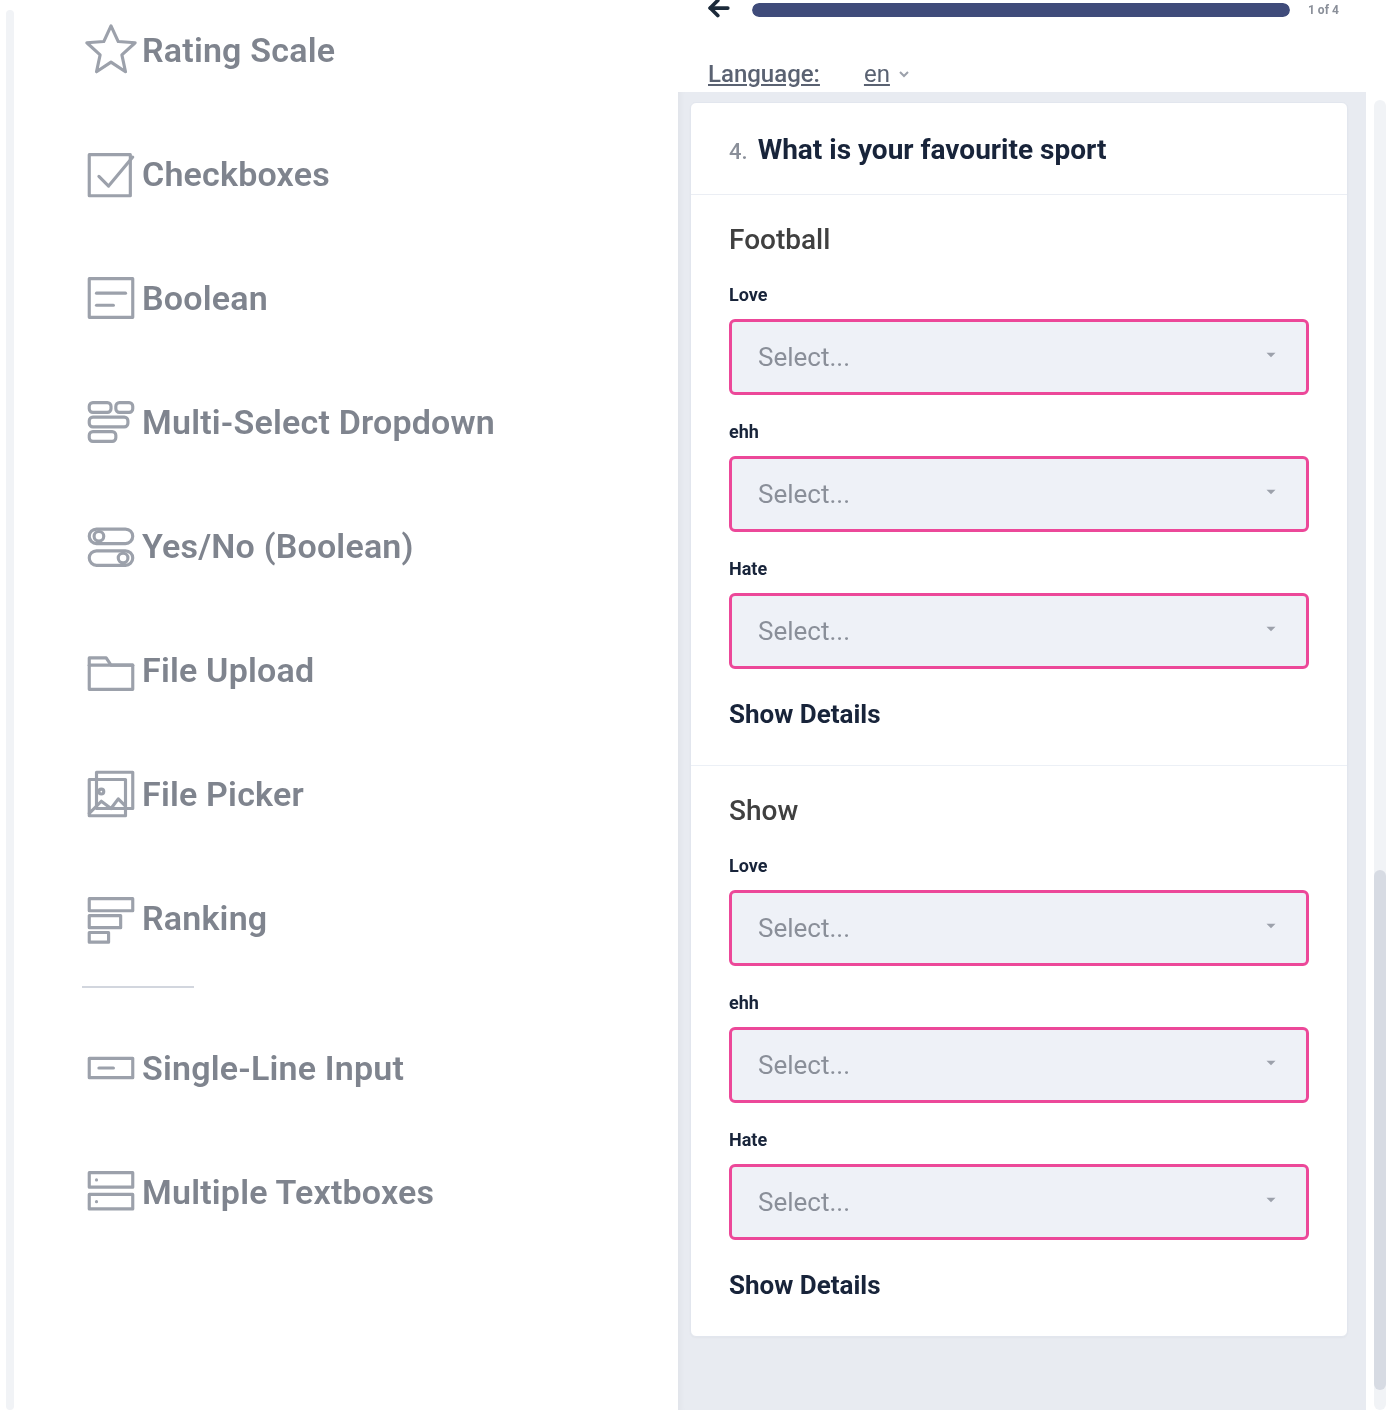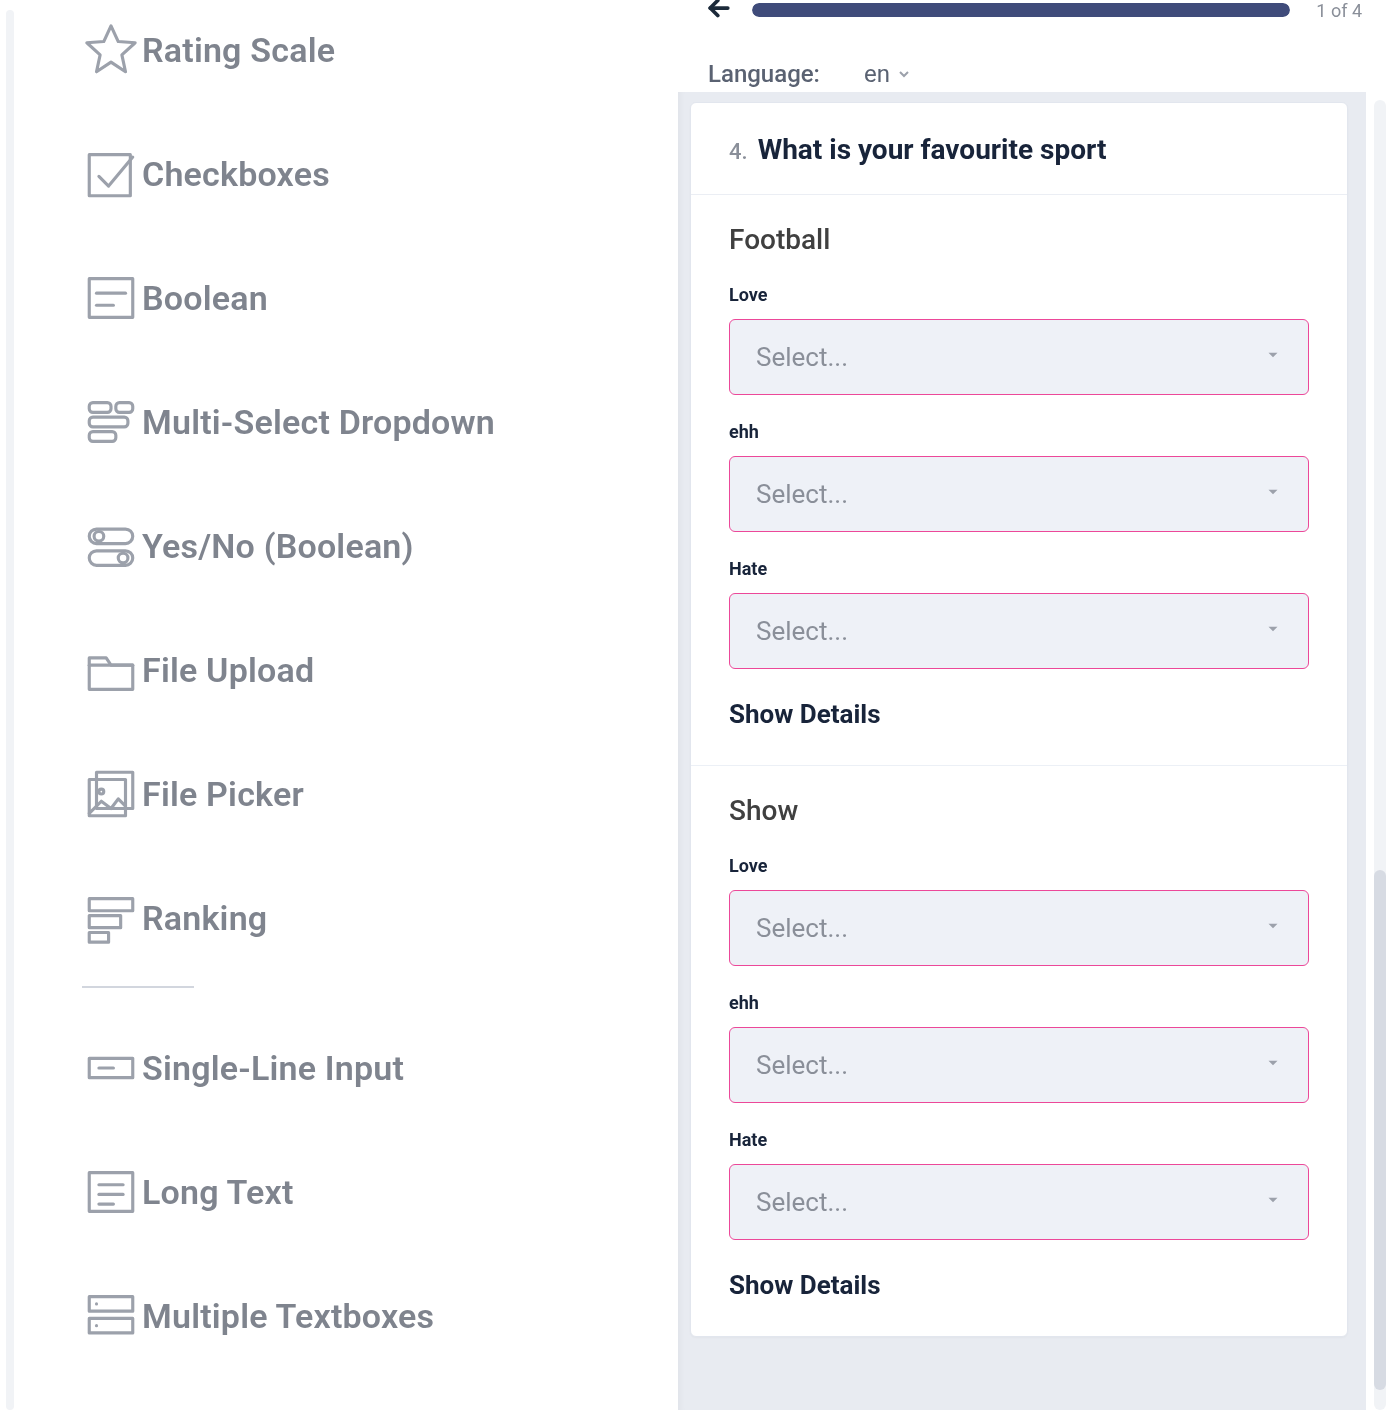--- a/index.html
+++ b/index.html
@@ -41,23 +41,23 @@
       position: relative;
       overflow: hidden;
     }
     .right-top {
       padding: 0 26px 0 26px;
     }
     .topbar { display: flex; align-items: center; height: 24px; margin-top: -2px; }
     .topbar .back svg { width: 30px; height: 30px; stroke: #1c2a3a; }
     .topbar .progress { flex: 1; height: 14px; background: #e6e9ef; border-radius: 7px; margin: 0 18px; overflow: hidden; }
     .topbar .progress .fill { height: 100%; width: 100%; background: #3f4b7a; border-radius: 7px; }
-    .topbar .page { font-size: 18px; color: #8a8f99; white-space: nowrap; min-width: 54px; text-align: right; }
-
-    .lang-row { display: flex; align-items: flex-end; font-size: 24px; color: #5a6272; margin: 38px 0 30px 4px; }
+    .topbar .page { font-size: 12px; color: #8a8f99; white-space: nowrap; min-width: 54px; text-align: left; font-weight: bold; }
+
+    .lang-row { display: flex; align-items: flex-end; font-size: 24px; color: #5a6272; margin: 38px 0 30px 4px; text-decoration: underline; }
     .lang-row .label { font-weight: 500; color: #5a6272; }
     .lang-row .value { margin-left: 44px; color: #5a6272; display: inline-flex; align-items: center; cursor: pointer; }
     .lang-row .value svg { width: 16px; height: 16px; margin-left: 6px; stroke: #9ca1ab; }
 
     .scroll-track { position: absolute; right: 2px; top: 100px; bottom: 0; width: 12px; background: #f1f3f6; border-radius: 6px; }
     .scroll-thumb { position: absolute; left: 0; right: 0; top: 770px; height: 520px; background: #d7dbe3; border-radius: 6px; }
 
     .preview-area {
       background: #e8ebf1;
       padding: 0 18px 0 12px;
@@ -91,21 +91,21 @@
     .group:last-child { border-bottom: none; }
     .group .group-name { color: #404040; font-size: 28px; font-weight: 500; margin-bottom: 28px; }
 
     .field { margin-bottom: 26px; }
     .field-label { font-size: 18px; font-weight: 700; color: #18243a; margin-bottom: 14px; }
 
     .select {
       width: 100%;
       height: 76px;
       background: #eef1f7;
-      border: 1px solid #ec4899;
+      border: 3px solid #ec4899;
       border-radius: 6px;
       display: flex; align-items: center; justify-content: space-between;
       padding: 0 26px;
       cursor: pointer;
     }
     .select .ph { color: #8a8f99; font-size: 26px; }
     .select .chev svg{ width: 18px; height: 18px; fill: #9ca1ab; }
 
     .show-details { font-size: 26px; font-weight: 700; color: #18243a; margin: 30px 0 36px 0; cursor: pointer; }
   </style>
@@ -199,31 +199,20 @@
           </div>
           <div class="tool-sep"></div>
           <div class="tool-item">
             <span class="ico">
               <svg viewBox="0 0 48 48" stroke="#9ca1ab" stroke-width="2.6" fill="none" stroke-linecap="round" stroke-linejoin="round">
                 <rect x="6" y="16" width="36" height="16"></rect>
                 <line x1="14" y1="24" x2="26" y2="24"></line>
               </svg>
             </span>
             <span class="lbl">Single-Line Input</span>
-          </div>
-          <div class="tool-item">
-            <span class="ico">
-              <svg viewBox="0 0 48 48" stroke="#9ca1ab" stroke-width="2.6" fill="none" stroke-linecap="round" stroke-linejoin="round">
-                <rect x="6" y="8" width="36" height="32"></rect>
-                <line x1="14" y1="18" x2="34" y2="18"></line>
-                <line x1="14" y1="26" x2="34" y2="26"></line>
-                <line x1="14" y1="34" x2="26" y2="34"></line>
-              </svg>
-            </span>
-            <span class="lbl">Long Text</span>
           </div>
           <div class="tool-item">
             <span class="ico">
               <svg viewBox="0 0 48 48" stroke="#9ca1ab" stroke-width="2.6" fill="none" stroke-linecap="round" stroke-linejoin="round">
                 <rect x="6" y="8" width="36" height="12"></rect>
                 <rect x="6" y="26" width="36" height="12"></rect>
                 <line x1="12" y1="14" x2="12" y2="14"></line>
                 <line x1="12" y1="32" x2="12" y2="32"></line>
               </svg>
             </span>

